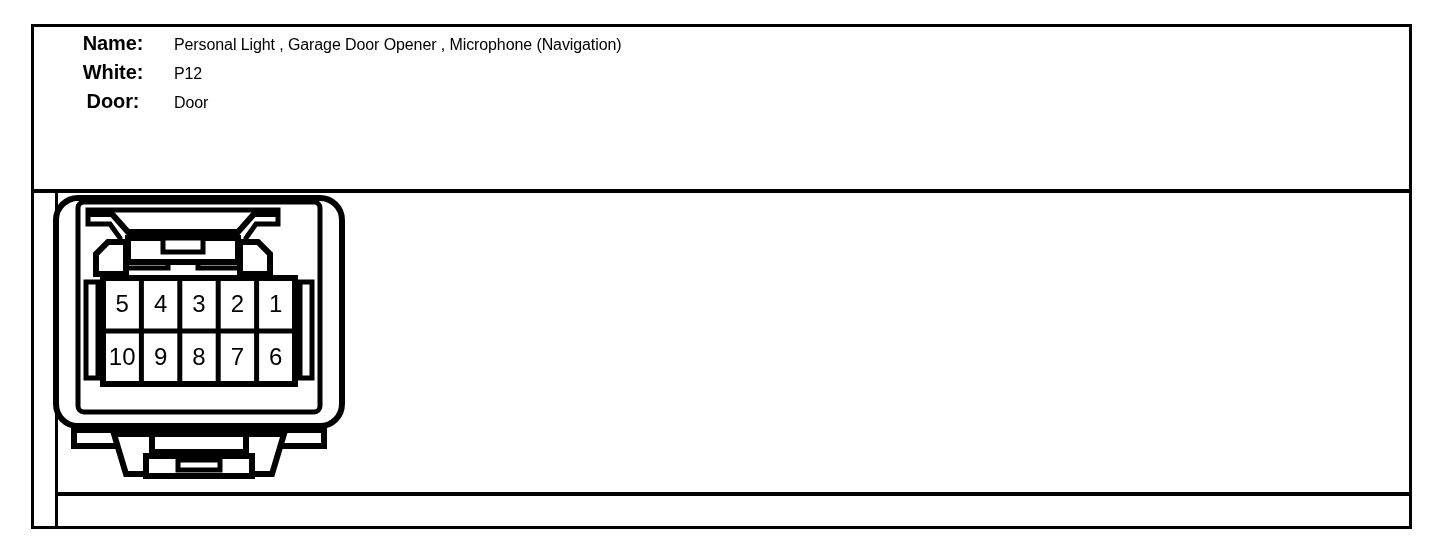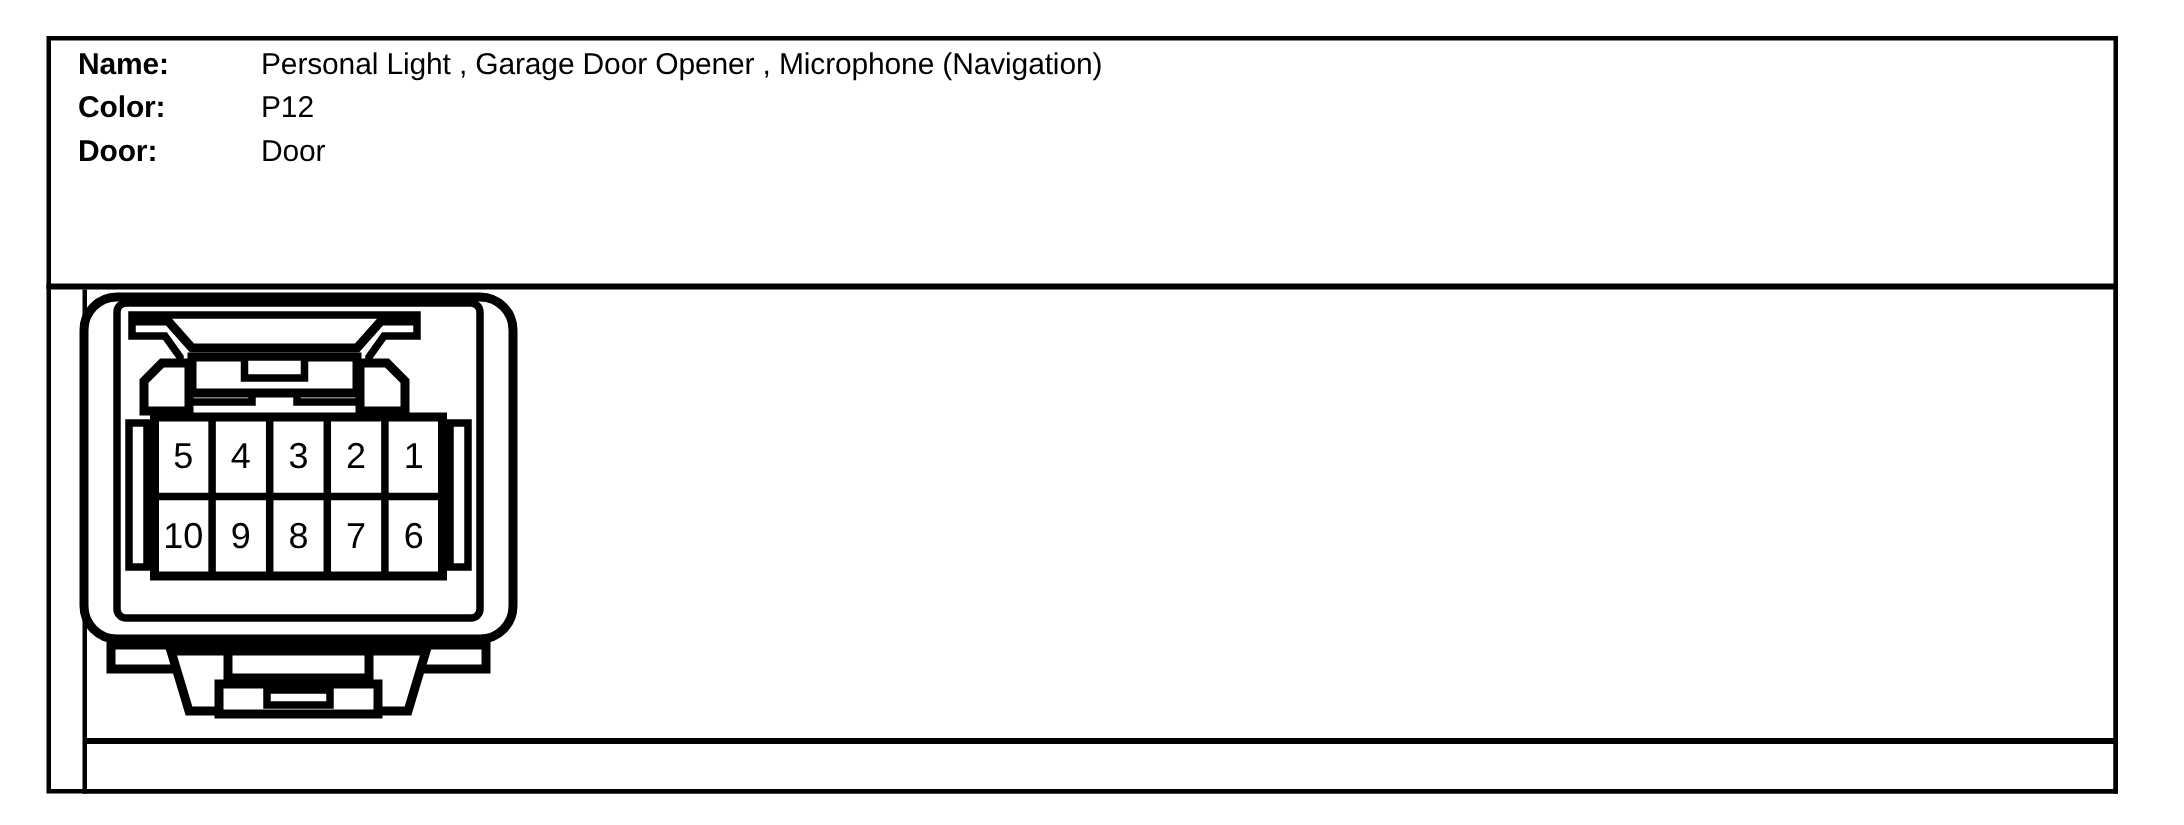--- a/index.html
+++ b/index.html
@@ -46,23 +46,24 @@
     align-items: baseline;
     height: 29px;
   }
   .info-label {
     width: 122px;
     flex: 0 0 122px;
     font-size: 20px;
     font-weight: bold;
     letter-spacing: -0.1px;
     white-space: nowrap;
+    text-align: center;
   }
   .info-value {
-    font-size: 20px;
+    font-size: 16px;
     font-weight: normal;
     white-space: nowrap;
     letter-spacing: -0.1px;
   }
 
   
   .header-rule {
     position: absolute;
     left: 31px;
     top: 189px;
@@ -111,21 +112,21 @@
   <div class="outer-frame"></div>
 
   <div class="info-block">
 
     <div class="info-row">
       <div class="info-label">Name:</div>
       <div class="info-value">Personal Light , Garage Door Opener , Microphone (Navigation)</div>
     </div>
 
     <div class="info-row">
-      <div class="info-label">Color:</div>
+      <div class="info-label">White:</div>
       <div class="info-value">P12</div>
     </div>
 
 
     <div class="info-row">
       <div class="info-label">Door:</div>
       <div class="info-value">Door</div>
     </div>
 
   </div>

